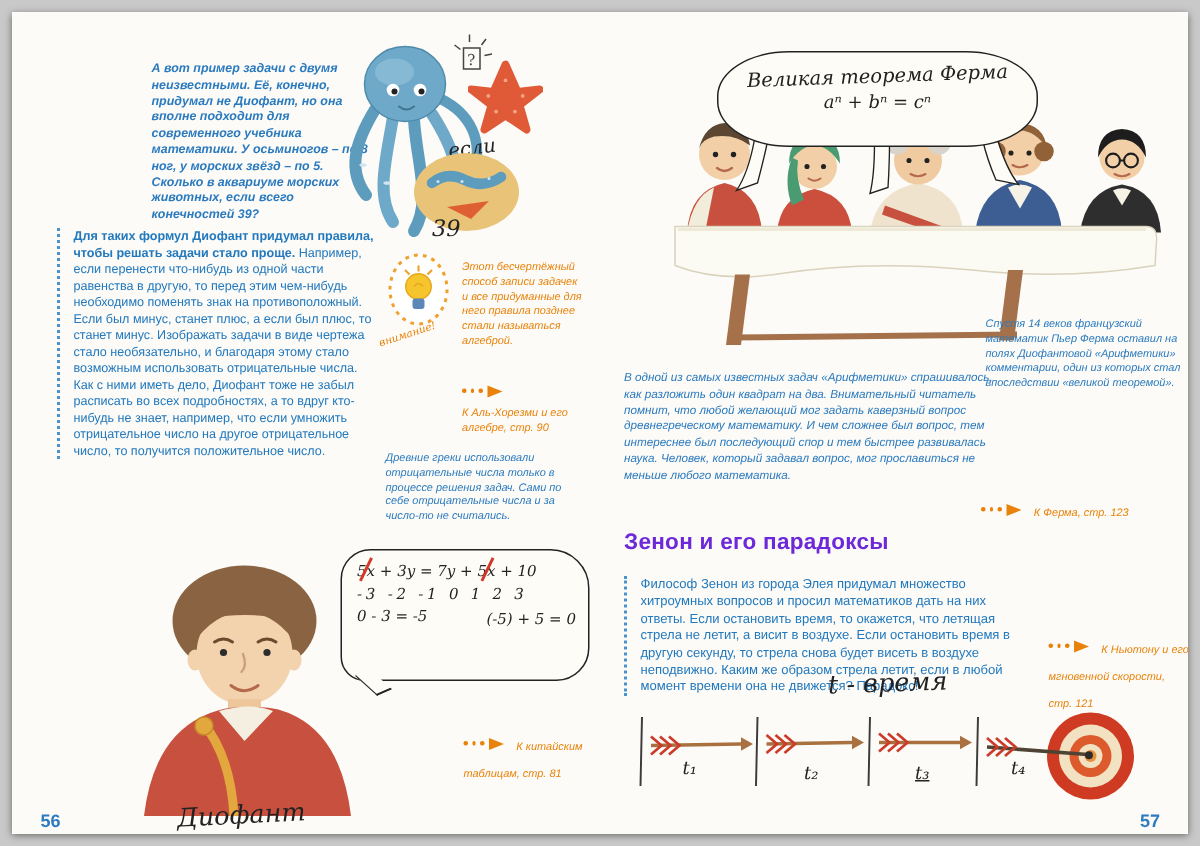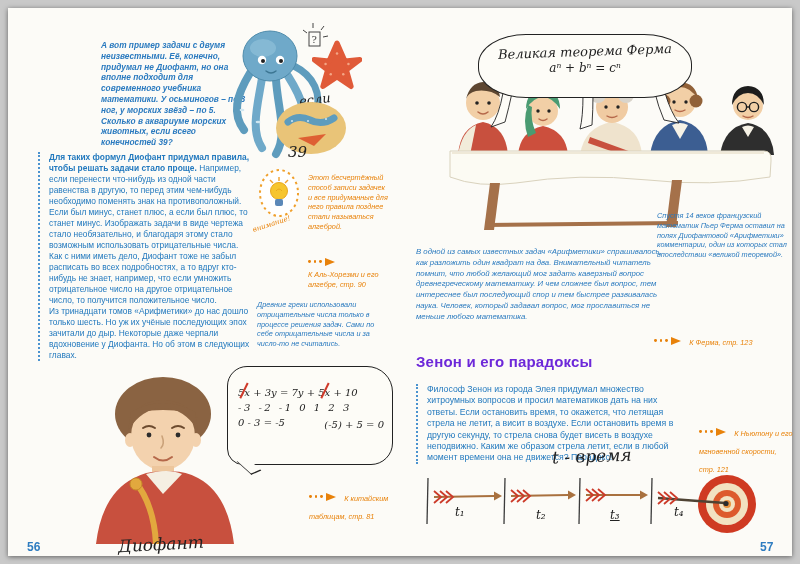--- a/index.html
+++ b/index.html
@@ -27,21 +27,21 @@
   .hand{font-family:"DejaVu Serif",serif;font-style:italic;color:#222;}
   
   .ref-arrow{display:inline-flex;align-items:center;margin-right:4px;vertical-align:middle;}
   .ref-arrow .dot{width:2.8px;height:2.8px;border-radius:50%;background:#e8820a;display:inline-block;margin-right:2.8px;}
   .ref-arrow .tri{width:0;height:0;border-left:10px solid #e8820a;border-top:4.5px solid transparent;border-bottom:4.5px solid transparent;display:inline-block;}
   
   .bubble{
     background:#fdfcf7;border:1.3px solid #222;
     border-radius:20px 26px 22px 16px;
   }
-  .bubble-left{padding:18px 8px 5px 10px;}
+  .bubble-left{padding:7px 8px 5px 10px;}
   .bubble-left:after{
     content:"";position:absolute;left:14px;bottom:-9px;width:13px;height:13px;
     background:#fdfcf7;border-left:1.3px solid #222;border-bottom:1.3px solid #222;
     transform:skewX(38deg) rotate(-18deg);
   }
   .eq{font-family:"DejaVu Serif",serif;font-style:italic;font-size:10px;color:#222;line-height:15px;}
   .strike{position:relative;display:inline-block;}
   .strike:after{
     content:"";position:absolute;left:45%;top:-3px;width:1.6px;height:17px;
     background:#d03a2a;transform:rotate(26deg);
@@ -112,21 +112,20 @@
     <circle cx="34" cy="21" r="1" fill="#cfe6f0"></circle>
     <circle cx="52" cy="19" r="1" fill="#cfe6f0"></circle>
   <path d="M24,38 L52,34 L40,46 Z" fill="#de5f33"></path>
 </svg>
 
 <div class="abs hand" style="left:288px;top:143px;font-size:15px;">39</div>
 
 <div class="abs body-blue dotted-left" style="left:38px;top:152px;width:206px;">
   <p style="margin:0;"><span class="lead">Для таких формул Диофант придумал правила, чтобы решать задачи стало проще.</span><span> Например, если перенести что-нибудь из одной части равенства в другую, то перед этим чем-нибудь необходимо поменять знак на противоположный. Если был минус, станет плюс, а если был плюс, то станет минус. Изображать задачи в виде чертежа стало необязательно, и благодаря этому стало возможным использовать отрицательные числа.</span></p>
   <p style="margin:0;">Как с ними иметь дело, Диофант тоже не забыл расписать во всех подробностях, а то вдруг кто-нибудь не знает, например, что если умножить отрицательное число на другое отрицательное число, то получится положительное число.</p>
-  <p style="margin:0;">Из тринадцати томов «Арифметики» до нас дошло только шесть. Но уж их учёные последующих эпох зачитали до дыр. Некоторые даже черпали вдохновение у Диофанта. Но об этом в следующих главах.</p>
 </div>
 
 <svg class="abs" style="left:258px;top:168px;" width="42" height="52" viewBox="0 0 42 52">
   <ellipse cx="21" cy="25" rx="19" ry="23" fill="#fff" stroke="#f0a02c" stroke-width="2" stroke-dasharray="2.5,3.5"></ellipse>
   <g stroke="#f0a02c" stroke-width="1.4">
     <line x1="12" y1="12" x2="15" y2="15"></line>
       <line x1="21" y1="9" x2="21" y2="13"></line>
       <line x1="30" y1="12" x2="27" y2="15"></line>
   </g>
   <circle cx="21" cy="23" r="8.5" fill="#f6c52e" stroke="#e8a81e"></circle>

